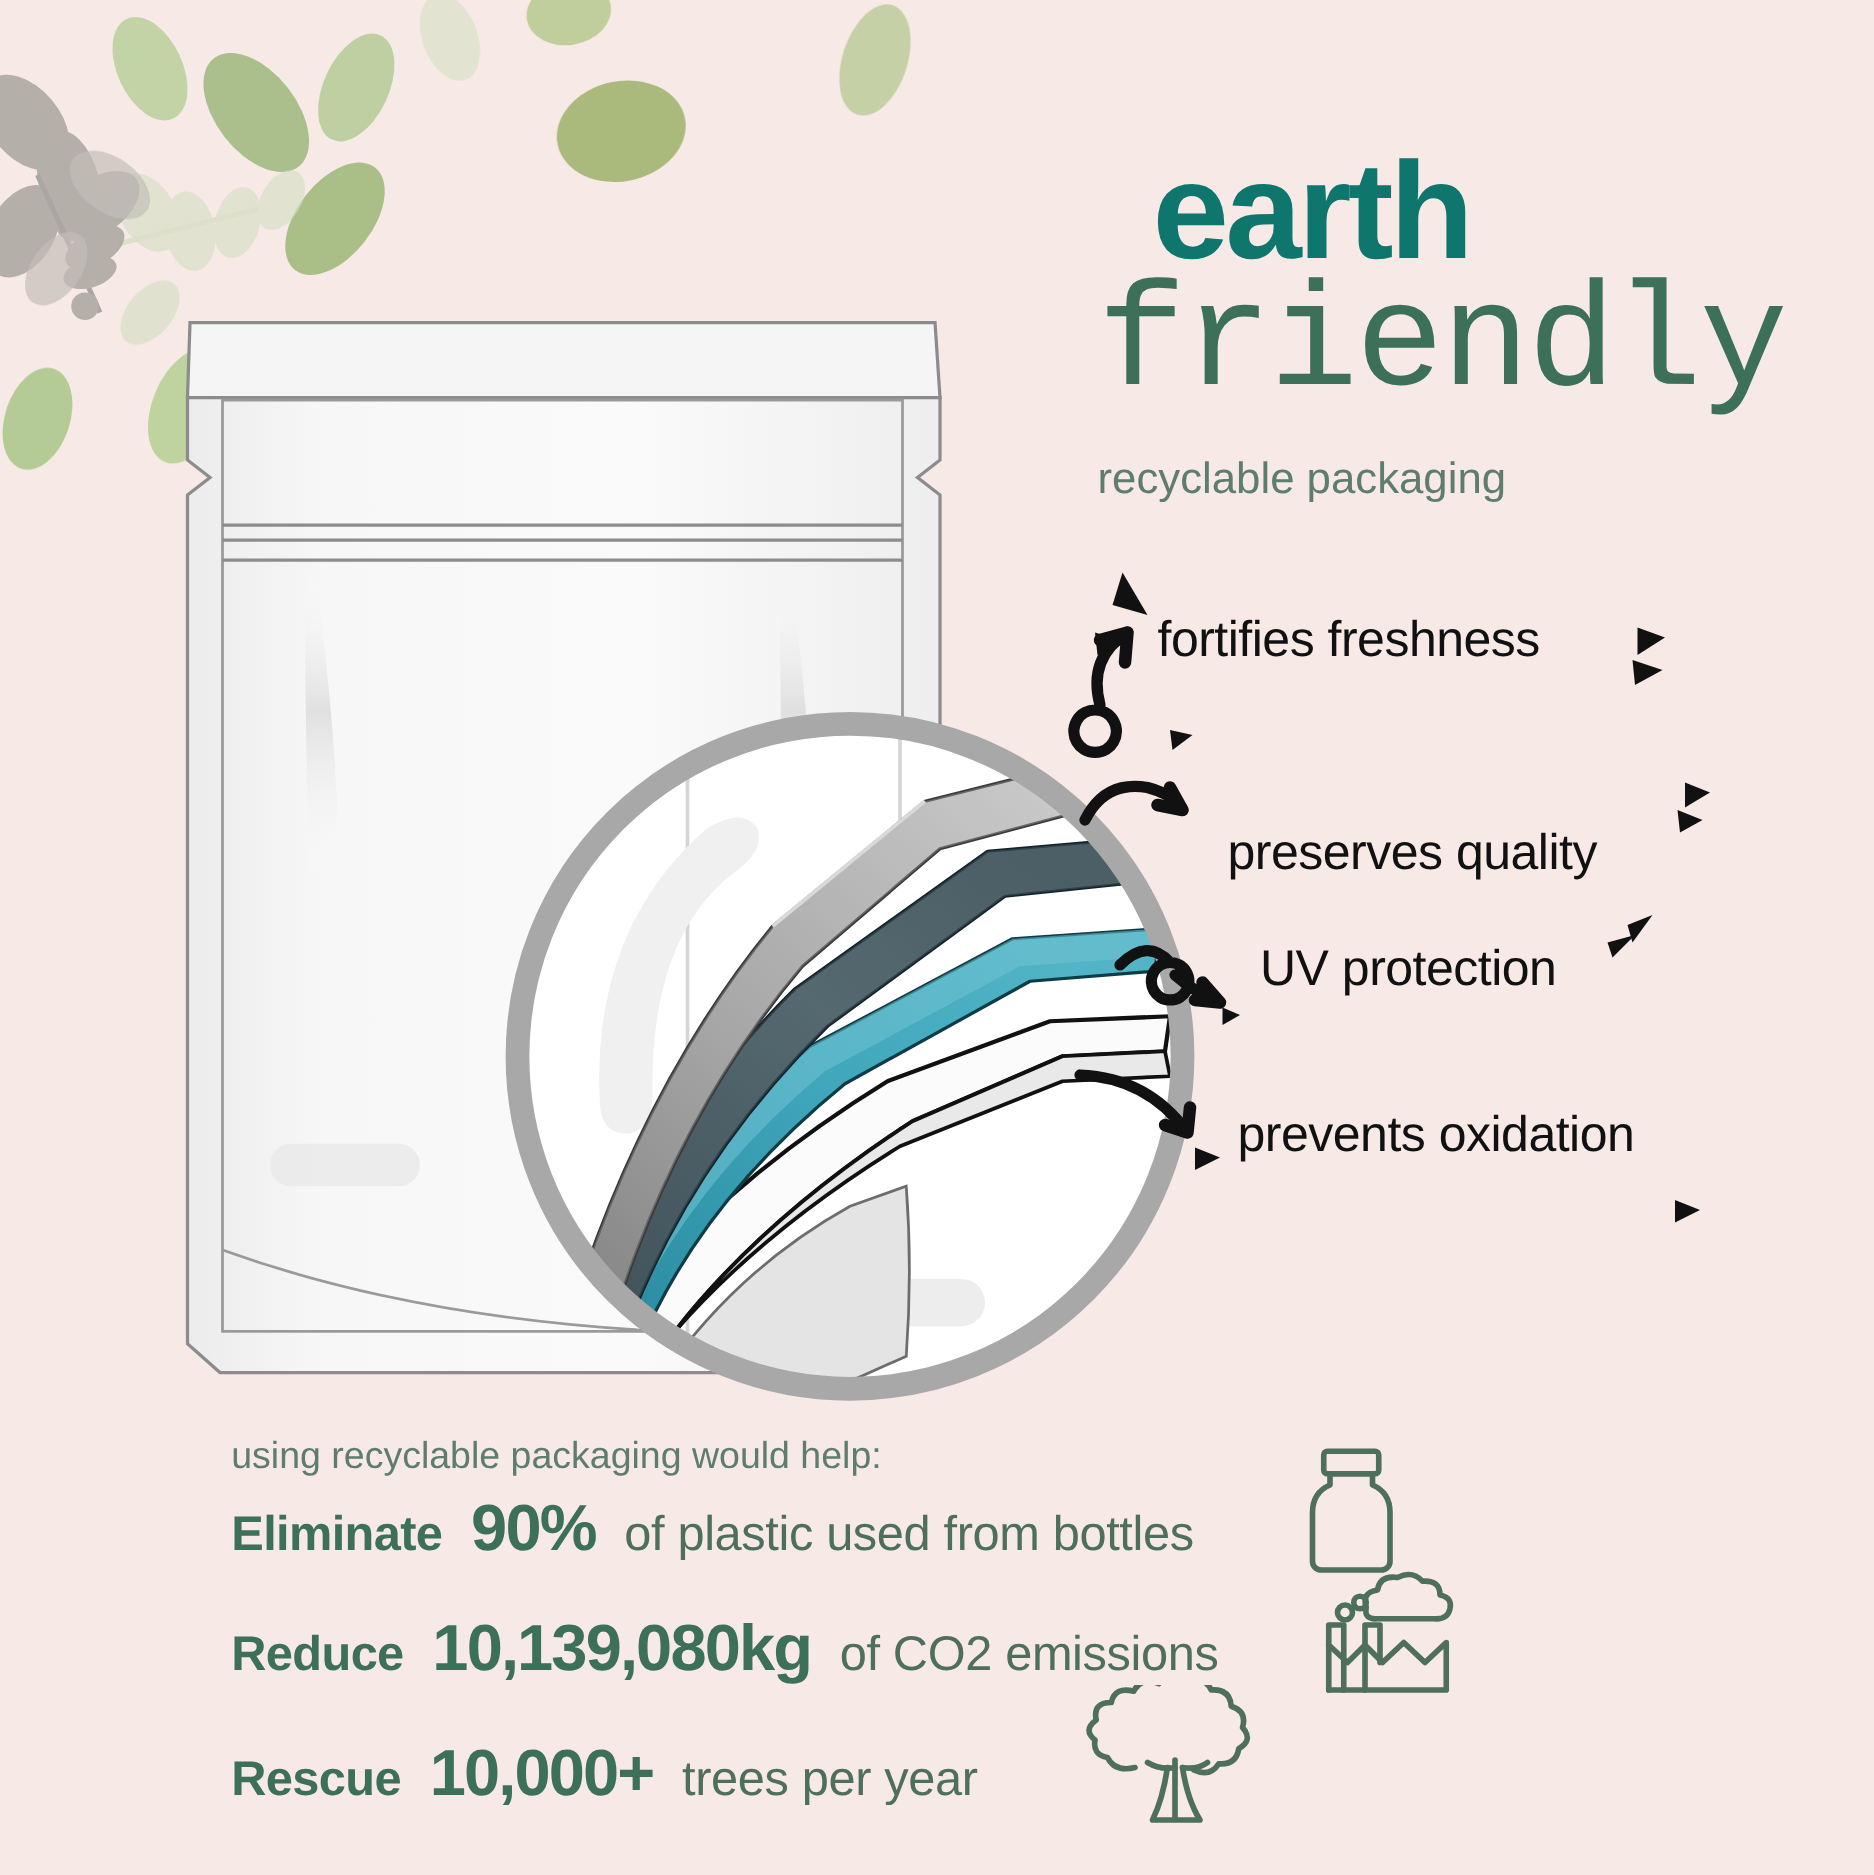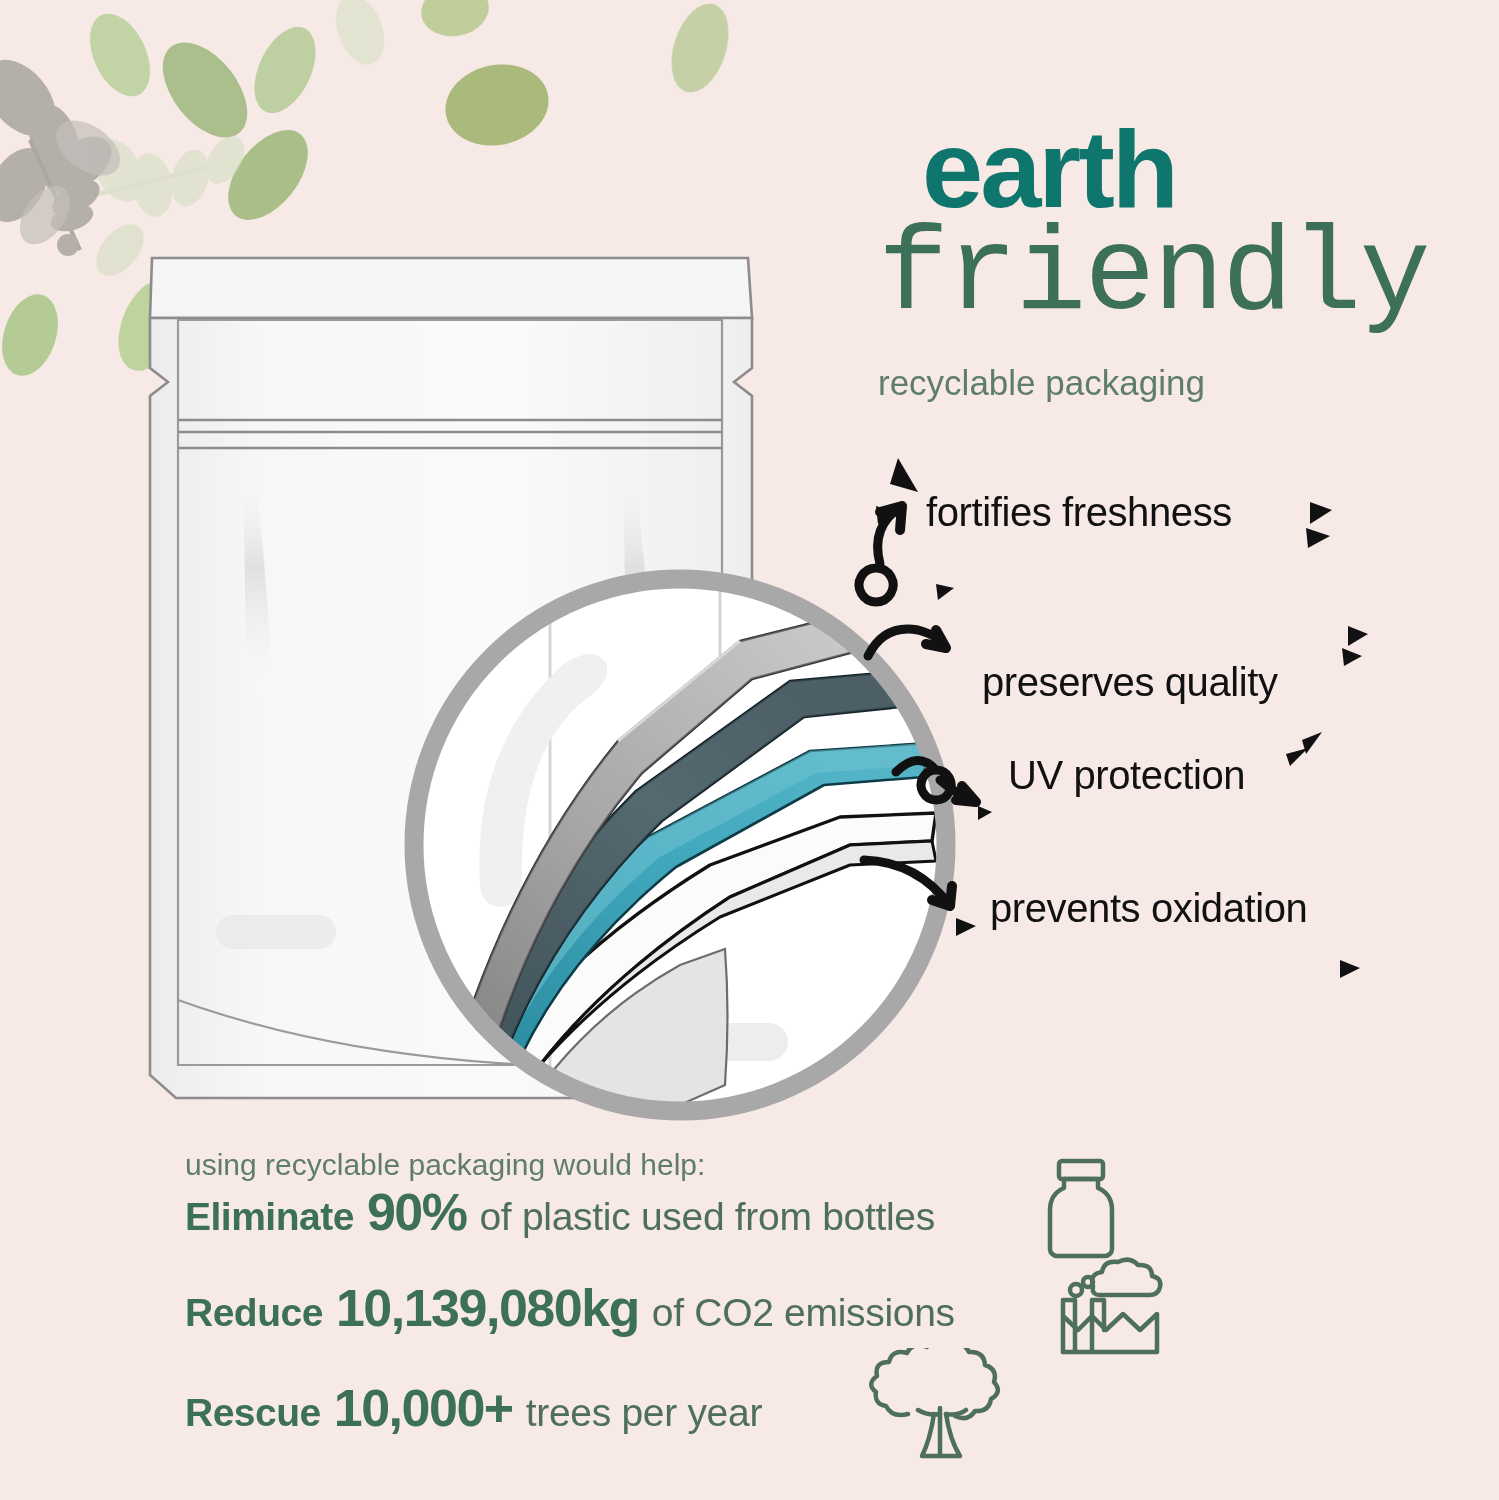--- a/index.html
+++ b/index.html
@@ -54,22 +54,22 @@
   }
 
   
   .stats { position:absolute; left:185px; top:1148px; width:1000px; }
   .stats-intro {
     font-size:30px; font-weight:400; color:#5f7d6c;
     letter-spacing:0px; 
     font-family:"Liberation Sans", sans-serif;
   }
   .stat-row {
-    display:flex; align-items:baseline; gap:4px;
-    margin-bottom:36px; white-space:nowrap;
+    display:flex; align-items:baseline; gap:14px;
+    margin-bottom:36px; white-space:nowrap;margin-top:11px;
   }
   .stat-verb {
     font-size:39px; font-weight:700; color:#3d7058;
     letter-spacing:-0.5px;
     font-family:"Liberation Sans", sans-serif;
   }
   .stat-num {
     font-size:52px; font-weight:700; color:#3d7058;
     letter-spacing:-1.5px; padding:0 9px;
     font-family:"Liberation Sans", sans-serif;

